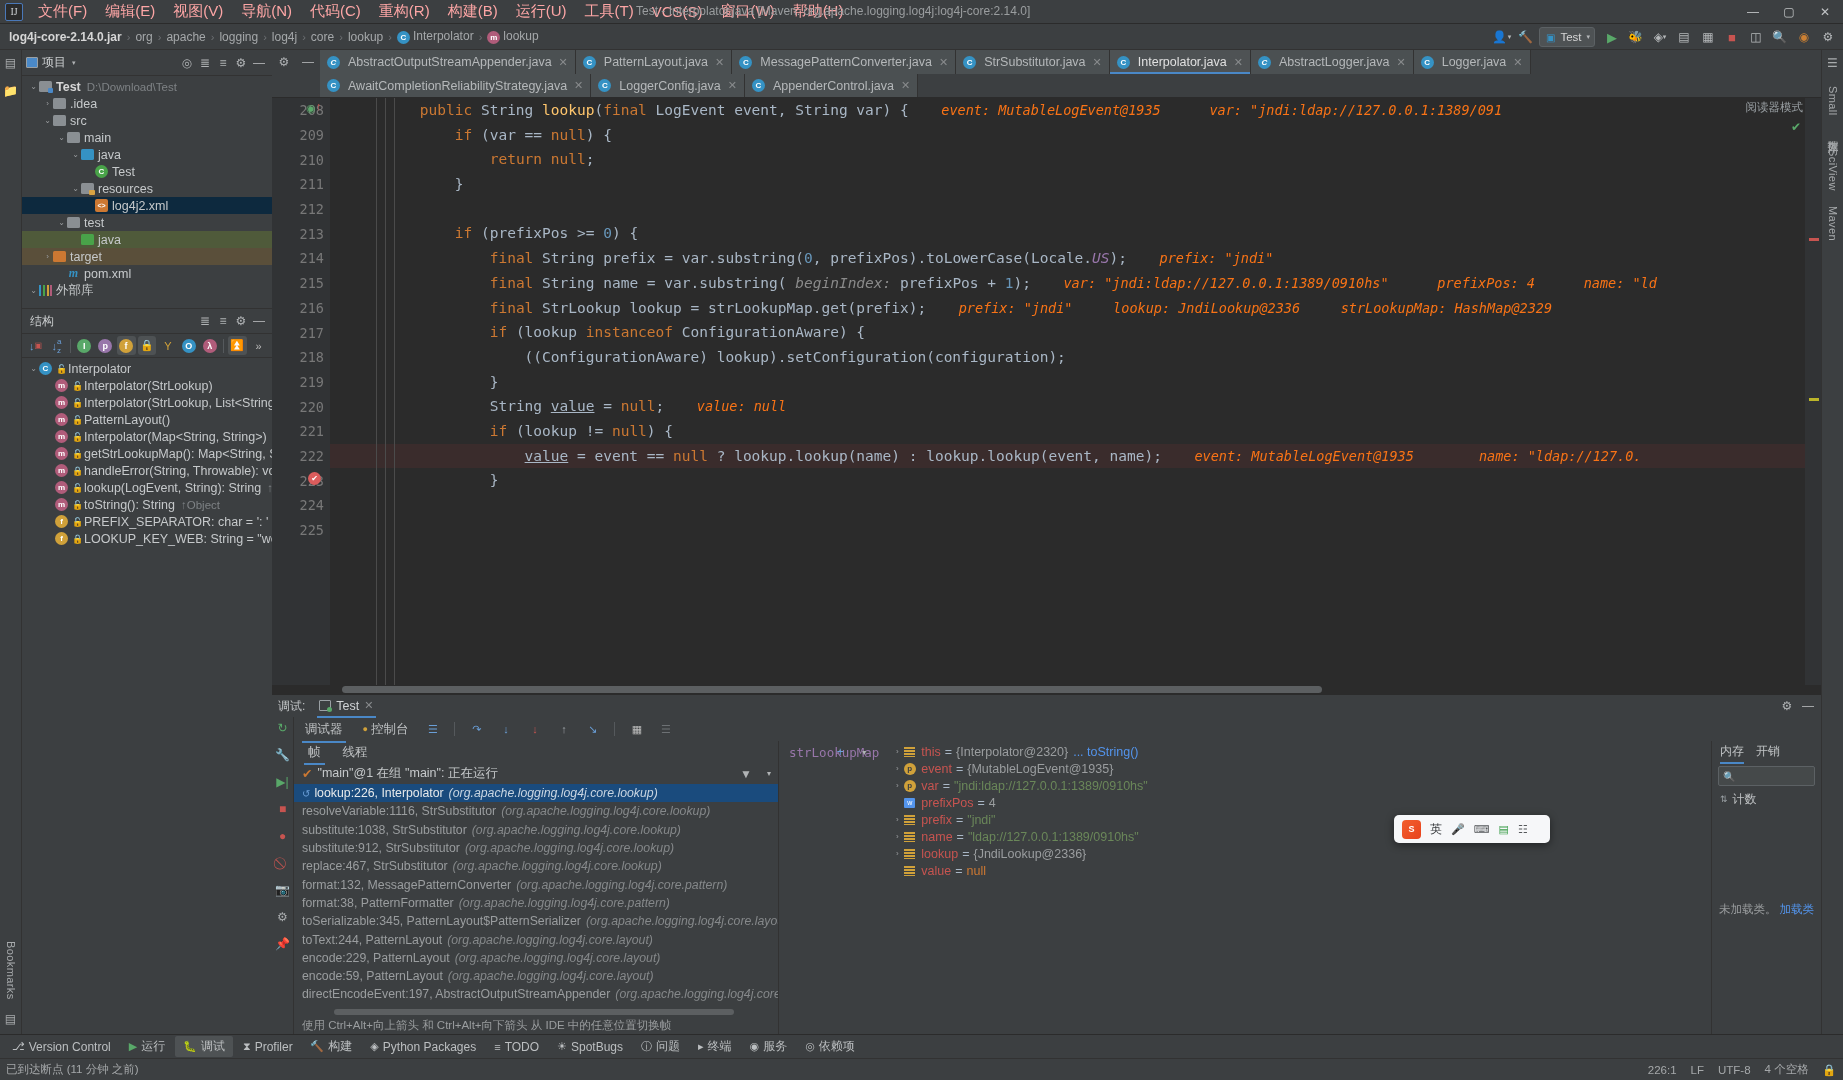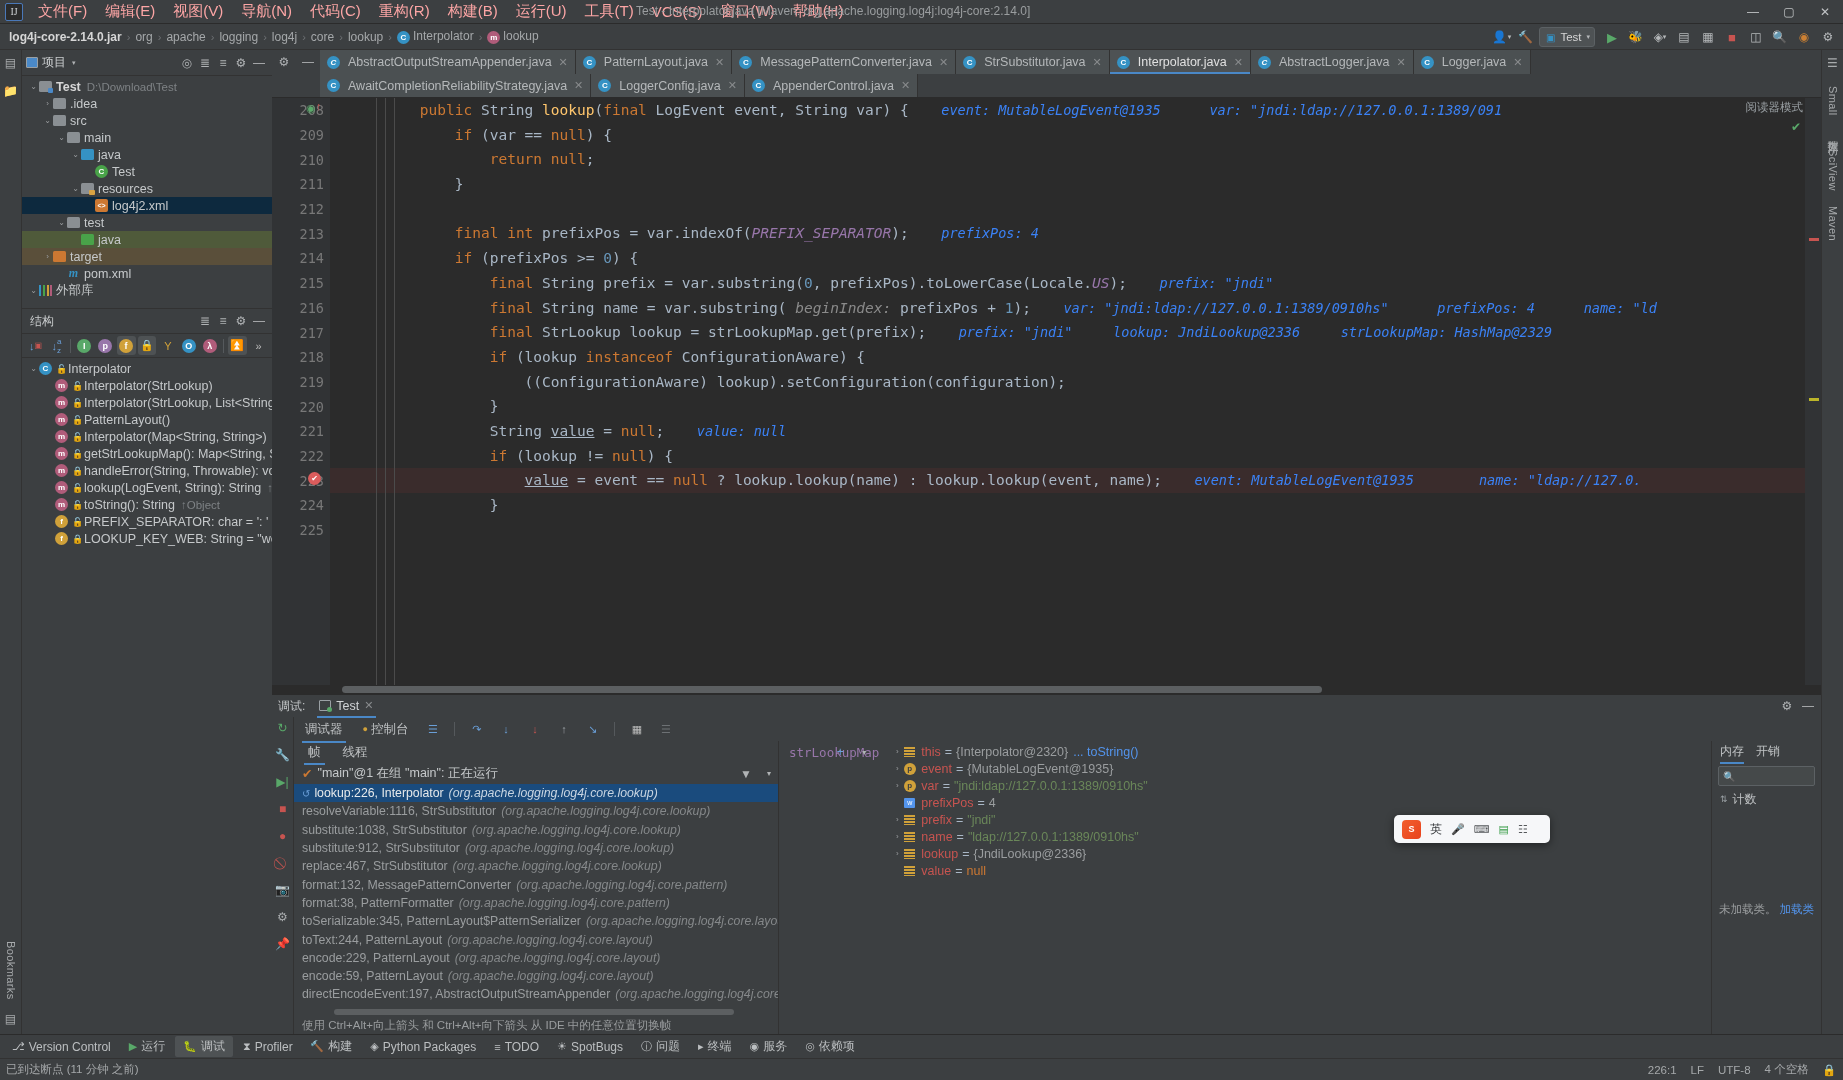--- a/index.html
+++ b/index.html
@@ -113,21 +113,21 @@
 
   .editorwrap { flex:1; display:flex; min-height:0; background:#2b2b2b; position:relative; overflow:hidden;}
   .gutter { width:58px; flex:0 0 58px; background:#313335; position:relative; }
   .gline { height:24.7px; display:flex; align-items:center; justify-content:flex-end; padding-right:6px;
     font-family:"DejaVu Sans Mono", monospace; font-size:13.5px; color:#787878; }
   .gmark { position:absolute; font-size:11px; }
   .codearea { flex:1; position:relative; overflow:hidden; background:#2b2b2b; }
   .cline { height:24.7px; line-height:24.7px; font-family:"DejaVu Sans Mono", monospace; font-size:14.5px;
      color:#a9b7c6; white-space:pre; padding-left:20px; position:relative;}
   .cline.exec { background:#3a2c2c; }
-  .hint { color:#3b82f6; font-style:italic; font-size:13.5px;}
+  .hint { color:#f97316; font-style:italic; font-size:13.5px;}
   .kw{color:#cc7832;} .num{color:#6897bb;} .fn{color:#ffc66d;}
   .cst{color:#9876aa;font-style:italic;} .typ{color:#a9b7c6;} .pname{color:#8a8a8a;font-style:italic;}
   .ul{text-decoration:underline;}
   .indentg{position:absolute;top:0;bottom:0;width:1px;background:#4b4b4b;}
 
   .editor-right { width:16px; flex:0 0 16px; background:#313335; position:relative;}
   .er-mark{position:absolute;right:2px;width:10px;height:3px;}
   .edtop-right{position:absolute;right:18px;top:2px;display:flex;align-items:center;gap:6px;}
   .readmode{font-size:11.5px;color:#9aa0a4;}
   .ok-check{color:#59a869;font-size:12px;}
@@ -571,21 +571,20 @@
             <div class="gline">223</div>
             <div class="gline">224</div>
             <div class="gline">225</div>
           </div>
         <div class="codearea" id="codearea">
             <div class="cline" style="padding-left: 20px;">        <span class="kw">public </span><span class="typ">String </span><span class="fn">lookup</span><span>(</span><span class="kw">final </span><span>LogEvent event, String var) {</span><span class="hint">    event: MutableLogEvent@1935      var: "jndi:ldap://127.0.0.1:1389/091</span></div>
             <div class="cline" style="padding-left: 20px;">            <span class="kw">if </span><span>(var == </span><span class="kw">null</span><span>) {</span></div>
             <div class="cline" style="padding-left: 20px;">                <span class="kw">return </span><span class="kw">null</span><span>;</span></div>
             <div class="cline" style="padding-left: 20px;">            <span>}</span></div>
             <div class="cline" style="padding-left: 20px;">            </div>
-            <div class="cline" style="padding-left: 20px;">            <span class="kw">final </span><span class="kw">int </span><span>prefixPos = var.indexOf(</span><span class="cst">PREFIX_SEPARATOR</span><span>);</span><span class="hint">    prefixPos: 4</span></div>
             <div class="cline" style="padding-left: 20px;">            <span class="kw">if </span><span>(prefixPos &gt;= </span><span class="num">0</span><span>) {</span></div>
             <div class="cline" style="padding-left: 20px;">                <span class="kw">final </span><span>String prefix = var.substring(</span><span class="num">0</span><span>, prefixPos).toLowerCase(Locale.</span><span class="cst">US</span><span>);</span><span class="hint">    prefix: "jndi"</span></div>
             <div class="cline" style="padding-left: 20px;">                <span class="kw">final </span><span>String name = var.substring( </span><span class="pname">beginIndex:</span><span> prefixPos + </span><span class="num">1</span><span>);</span><span class="hint">    var: "jndi:ldap://127.0.0.1:1389/0910hs"      prefixPos: 4      name: "ld</span></div>
             <div class="cline" style="padding-left: 20px;">                <span class="kw">final </span><span>StrLookup lookup = strLookupMap.get(prefix);</span><span class="hint">    prefix: "jndi"     lookup: JndiLookup@2336     strLookupMap: HashMap@2329</span></div>
             <div class="cline" style="padding-left: 20px;">                <span class="kw">if </span><span>(lookup </span><span class="kw">instanceof </span><span>ConfigurationAware) {</span></div>
             <div class="cline" style="padding-left: 20px;">                    <span>((ConfigurationAware) lookup).setConfiguration(configuration);</span></div>
             <div class="cline" style="padding-left: 20px;">                <span>}</span></div>
             <div class="cline" style="padding-left: 20px;">                <span>String </span><span class="ul">value</span><span> = </span><span class="kw">null</span><span>;</span><span class="hint">    value: null</span></div>
             <div class="cline" style="padding-left: 20px;">                <span class="kw">if </span><span>(lookup != </span><span class="kw">null</span><span>) {</span></div>
             <div class="cline exec" style="padding-left: 20px;">                    <span class="ul">value</span><span> = event == </span><span class="kw">null </span><span>? lookup.lookup(name) : lookup.lookup(event, name);</span><span class="hint">    event: MutableLogEvent@1935        name: "ldap://127.0.</span></div>

